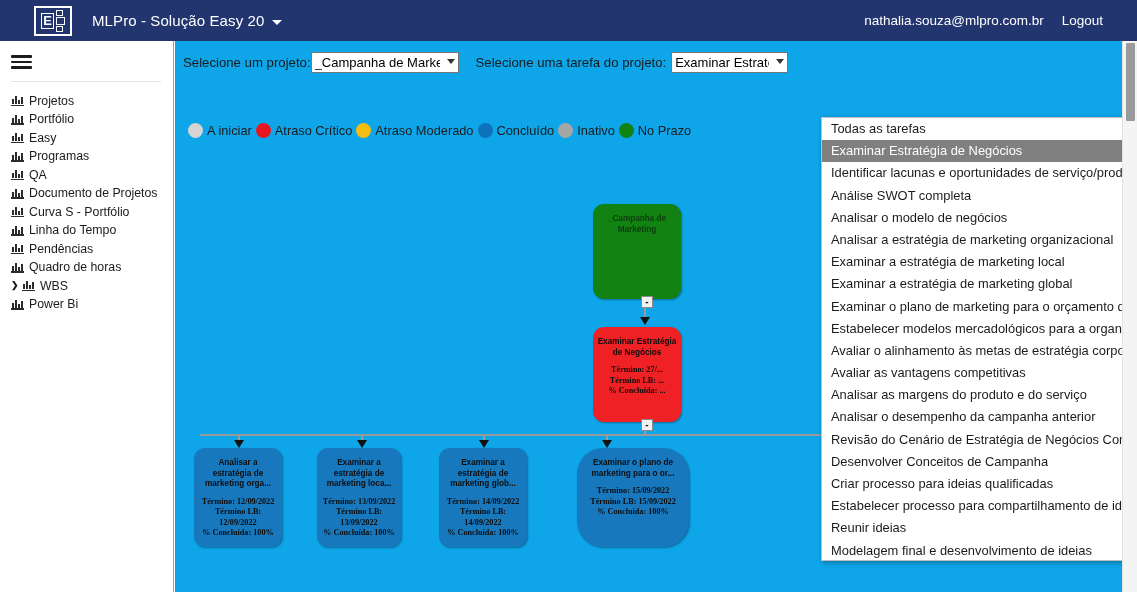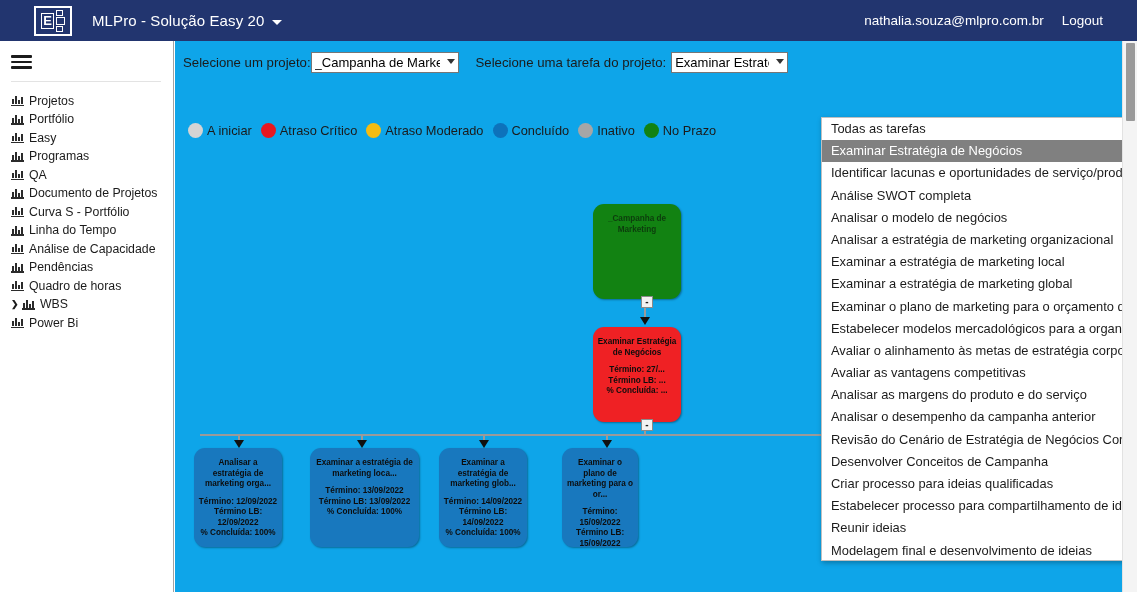--- a/index.html
+++ b/index.html
@@ -120,39 +120,39 @@
     border-left: 4px solid transparent;
     border-right: 4px solid transparent;
     border-top: 5px solid #333;
   }
   #project-select { width: 148px; }
   #task-select { width: 117px; }
 
   
   #legend {
     position: absolute; top: 82px; left: 13px;
-    display: flex; align-items: center; gap: 5px;
+    display: flex; align-items: center; 
     white-space: nowrap;
   }
   .legend-item { display: flex; align-items: center; gap: 4px; margin-right: 4px; }
   .legend-dot { width: 15px; height: 15px; border-radius: 50%; flex: none; }
   .legend-text { font-size: 12.8px; color: #1b1b1b; }
 
   
   #chart-canvas { position: absolute; top: 100px; left: 0; width: 962px; height: 451px; }
 
   .node {
     position: absolute; border-radius: 11px;
     text-align: center; color: #1b1b1b;
     font-size: 8.2px; font-weight: bold; line-height: 10.5px;
     padding: 10px 4px 0 4px; overflow: hidden;
     box-shadow: 1px 1px 2px rgba(0,0,0,.35);
   }
   .node .nt { display: block; margin-bottom: 7px; }
-  .node .nd { display: block; }
+  .node .nd { display: block; font-family: Liberation Serif, serif; }
   .node-green { background: #128212; }
   .node-red   { background: #ef2124; }
   .node-blue  { background: #1878be; }
   .node-blue .nt, .node-blue .nd, .node-red .nt, .node-red .nd { color: #0d0d0d; }
   .node-green .nt { color: #0d3d0d; }
 
   .conn-line { position: absolute; background: #9a9a9a; }
   .arrow-down {
     position: absolute; width: 0; height: 0;
     border-left: 5px solid transparent;
@@ -296,30 +296,20 @@
       </div>
       <div class="side-item">
         <span class="side-icon">
           <i></i>
           <i></i>
           <i></i>
           <i></i>
           <u></u>
         </span>
         <span class="side-label">Linha do Tempo</span>
-      </div>
-      <div class="side-item">
-        <span class="side-icon">
-          <i></i>
-          <i></i>
-          <i></i>
-          <i></i>
-          <u></u>
-        </span>
-        <span class="side-label">Análise de Capacidade</span>
       </div>
       <div class="side-item">
         <span class="side-icon">
           <i></i>
           <i></i>
           <i></i>
           <i></i>
           <u></u>
         </span>
         <span class="side-label">Pendências</span>
@@ -436,35 +426,35 @@
     <div class="arrow-stem" style="left:911px; top:293px; height:8px;"></div>
     <div class="arrow-down" style="left:907px; top:299px;"></div>
 
     <div class="node node-blue" style="left:19px; top:307px; width:88px; height:99px;">
       <span class="nt">Analisar a estratégia de marketing orga...</span>
       <span class="nd">Término: 12/09/2022</span>
       <span class="nd">Término LB: 12/09/2022</span>
       <span class="nd">% Concluída: 100%</span>
     </div>
 
-    <div class="node node-blue" style="left:135px; top:307px; width:109px; height:99px;">
+    <div class="node node-blue" style="left:142px; top:307px; width:84px; height:99px;">
       <span class="nt">Examinar a estratégia de marketing loca...</span>
       <span class="nd">Término: 13/09/2022</span>
       <span class="nd">Término LB: 13/09/2022</span>
       <span class="nd">% Concluída: 100%</span>
     </div>
 
     <div class="node node-blue" style="left:264px; top:307px; width:88px; height:99px;">
       <span class="nt">Examinar a estratégia de marketing glob...</span>
       <span class="nd">Término: 14/09/2022</span>
       <span class="nd">Término LB: 14/09/2022</span>
       <span class="nd">% Concluída: 100%</span>
     </div>
 
-    <div class="node node-blue" style="left:387px; top:307px; width:76px; height:99px;">
+    <div class="node node-blue" style="left:402px; top:307px; width:112px; height:99px;border-radius:26px;">
       <span class="nt">Examinar o plano de marketing para o or...</span>
       <span class="nd">Término: 15/09/2022</span>
       <span class="nd">Término LB: 15/09/2022</span>
       <span class="nd">% Concluída: 100%</span>
     </div>
 
     <div class="node node-blue" style="left:867px; top:307px; width:88px; height:99px;">
       <span class="nt">Analisar as margens do produto e do s...</span>
       <span class="nd">Término: 01/12...</span>
       <span class="nd">Término LB: 01/1...</span>

